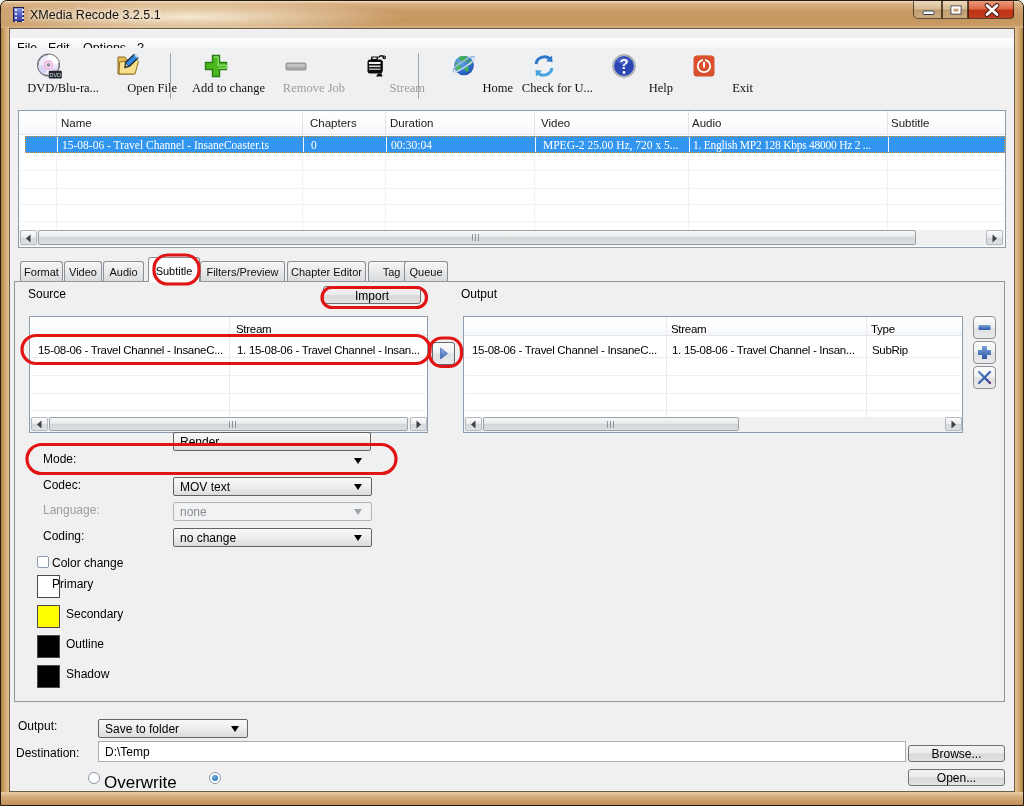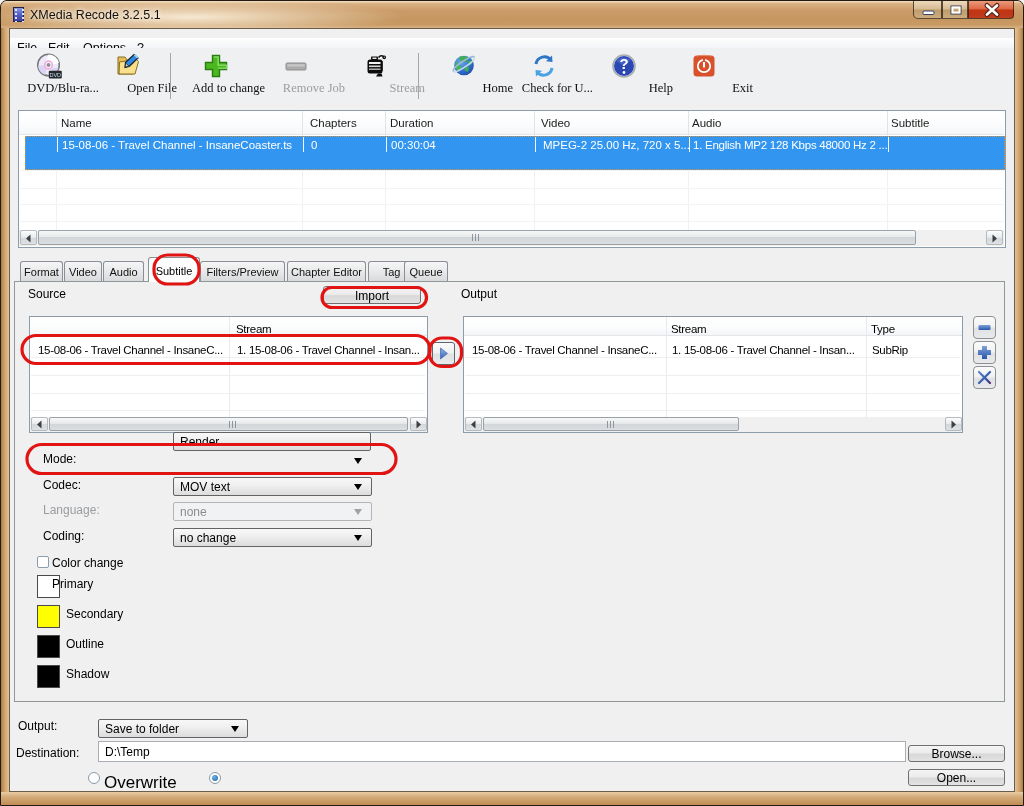--- a/index.html
+++ b/index.html
@@ -57,22 +57,22 @@
 
 #lv { position:absolute; left:18px; top:110px; width:988px; height:138px;
   background:#fff; border:1px solid #8d9cab; }
 #lvhead { position:absolute; left:0; top:0; width:985px; height:24px;
   background:linear-gradient(#ffffff 0%, #fbfcfd 60%, #f4f6f8 100%);
   border-bottom:1px solid #e4e7eb; }
 .hsep { position:absolute; top:0; width:1px; height:23px; background:#e0e4e8; }
 .bsep { position:absolute; top:24px; width:1px; height:96px; background:#f0f1f3; }
 .hlbl { position:absolute; top:6px; font-size:11.5px; color:#1a1a1a; }
 .rline { position:absolute; left:1px; width:984px; height:1px; background:#f2f3f5; }
-#selrow { position:absolute; left:6px; top:25px; width:980px; height:34px;
-  background:#3296f1; border:1px dotted #d8913a; }
+#selrow { position:absolute; left:6px; top:25px; width:980px; height:17px;
+  background:#3296f1; border:1px dotted #d8913a;font-family:Liberation Serif, serif; }
 #selrow .c { position:absolute; top:2px; font-size:11.5px; color:#fff; white-space:nowrap; }
 #selrow .v { position:absolute; top:0; width:1px; height:15px; background:rgba(255,255,255,0.92); }
 
 
 .sbtrack { position:absolute; background:#f0f0f0; }
 .sbbtn { position:absolute; width:17px; height:15px; background:linear-gradient(#fdfdfd,#e8eaec 50%,#d4d7da 50%,#dfe2e5);
   border:1px solid #b5bac0; border-radius:2px; }
 .sbthumb { position:absolute; height:15px; background:linear-gradient(#f6f7f7,#e9eaeb 45%,#d3d6d9 50%,#dcdfe2);
   border:1px solid #9ba1a8; border-radius:2px; }
 .sbgrip { position:absolute; top:4px; width:8px; height:7px;

